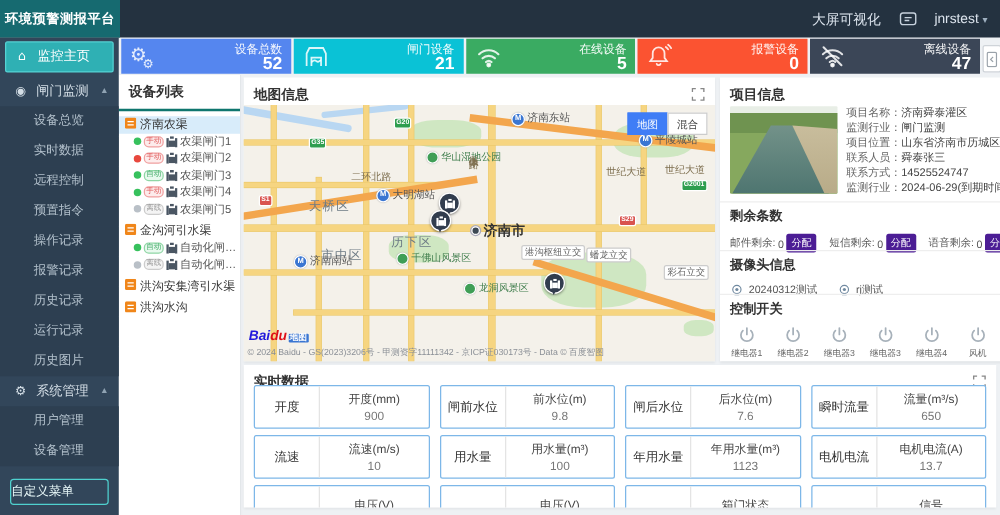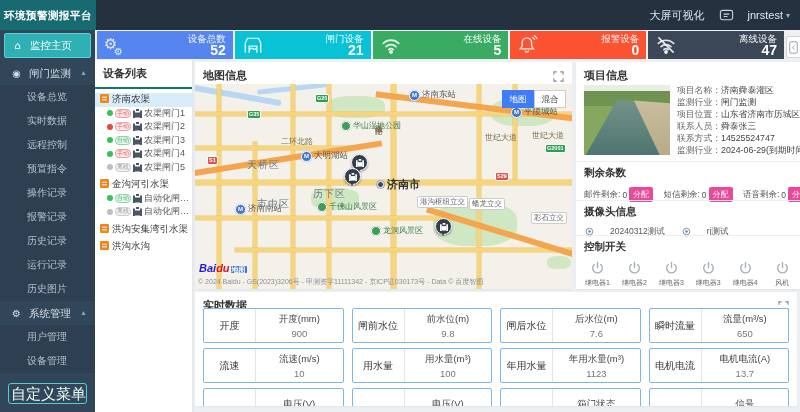--- a/index.html
+++ b/index.html
@@ -34,22 +34,22 @@
   .sb-row[data-kind="sub"]{padding-left:27px;background:#2d3f51;color:#b3c1cc}
   .sb-row[data-state="active"]{margin:3px 4px;height:23px;line-height:23px;background:#2fb0b4;border:1px solid #55d2d4;
         border-radius:2px;color:#fff;padding-left:6px}
   .sb-ic{display:inline-block;width:13px;margin-right:3px;text-align:center;font-family:"DejaVu Sans",sans-serif;font-size:10px}
   .gi{display:none}
   .sb-row[data-icon="home"] .gi-home{display:inline}
   .sb-row[data-icon="valve"] .gi-valve{display:inline}
   .sb-row[data-icon="gear"] .gi-gear{display:inline}
   .sb-chev{display:none;position:absolute;right:8px;top:0;font-size:7px;color:#8fa2b2}
   .sb-row[data-expanded] .sb-chev{display:block}
-  .custom-menu{position:absolute;left:8px;right:8px;bottom:8px;height:19px;line-height:19px;text-align:right;
-        border:1px solid #4fd1cf;border-radius:3px;color:#eafafa;font-size:15px;cursor:pointer}
+  .custom-menu{position:absolute;left:8px;right:8px;bottom:8px;height:19px;line-height:19px;text-align:left;
+        border:1px solid #4fd1cf;border-radius:3px;color:#eafafa;font-size:10px;cursor:pointer}
   
   .panel{position:absolute;background:#fff;box-shadow:0 1px 2px rgba(0,0,0,.06)}
   .panel-title{font-size:11px;font-weight:bold;color:#333;padding:6px 8px 4px}
   .fs-ic{position:absolute;top:6px;right:8px;width:11px;height:11px;cursor:pointer}
   
   .devices{left:95px;top:60px;width:97px;height:352px;border-right:1px solid #e3e7ea}
   .devices .panel-title{border-bottom:2px solid #0f766e;padding:6px 8px}
   .dv-row{display:flex;align-items:center;height:13.5px;font-size:9px;color:#555;cursor:pointer;white-space:nowrap;overflow:hidden}
   .dv-row[data-kind="group"]{padding-left:5px;margin-top:4px;color:#333;font-size:9.5px;gap:3px}
   .dv-row[data-kind="group"][data-state="selected"]{background:#d8ecfa}
@@ -104,23 +104,23 @@
   .photo .water{position:absolute;inset:0;background:linear-gradient(#7d9a90,#4e7570);clip-path:polygon(38% 22%,58% 22%,92% 100%,2% 100%)}
   .photo .bank{position:absolute;inset:0;background:linear-gradient(#cdc2a2,#b8ab88);clip-path:polygon(58% 22%,100% 26%,100% 100%,88% 100%)}
   .pj-fields{position:absolute;left:101px;top:23px;right:5px}
   .pj-row{display:flex;font-size:8.8px;line-height:11.9px;color:#444;white-space:nowrap}
   .pj-row .pj-l{color:#666;flex:none}
   .sec{position:absolute;left:8px;right:6px}
   .sec-title{font-size:10.5px;font-weight:bold;color:#333}
   .hr{position:absolute;left:0;right:0;height:0;border-top:1px solid #eee}
   .quota-row{display:flex;justify-content:space-between;align-items:center;margin-top:7px}
   .q-item{display:flex;align-items:center;gap:2px;font-size:8.5px;color:#555;white-space:nowrap}
-  .q-btn{border:none;background:#ec4899;color:#fff;font-size:8px;padding:2px 4px;border-radius:2px;cursor:pointer;font-family:inherit}
+  .q-btn{border:none;background:#4c1d95;color:#fff;font-size:8px;padding:2px 4px;border-radius:2px;cursor:pointer;font-family:inherit}
   .cam-row{display:flex;gap:16px;margin-top:7px}
-  .cam{display:flex;align-items:center;gap:15px;font-size:8.5px;color:#555}
+  .cam{display:flex;align-items:center;gap:4px;font-size:8.5px;color:#555}
   .sw-row{display:flex;justify-content:space-between;align-items:flex-start;margin-top:7px;padding-right:2px}
   .sw{display:flex;flex-direction:column;align-items:center;gap:2px;cursor:pointer;width:27px}
   .sw-ic{width:15px;height:15px}
   .sw-label{font-size:7px;color:#666;white-space:nowrap}
   .sw-more{align-self:center;font-size:13px;color:#888;cursor:pointer;line-height:15px}
   
   .rt{left:195px;top:292px;width:602px;height:114px;overflow:hidden}
   .rt-grid{position:absolute;left:8px;right:8px;top:16px;display:grid;grid-template-columns:repeat(4,1fr);gap:5px 8px;grid-auto-rows:35px}
   .rt-card{border:1.5px solid #7db7e8;border-radius:2px;display:flex;align-items:center;background:#fff}
   .rt-name{width:37%;text-align:center;font-size:10px;color:#333;border-right:1px solid #e4e4e4;align-self:stretch;

